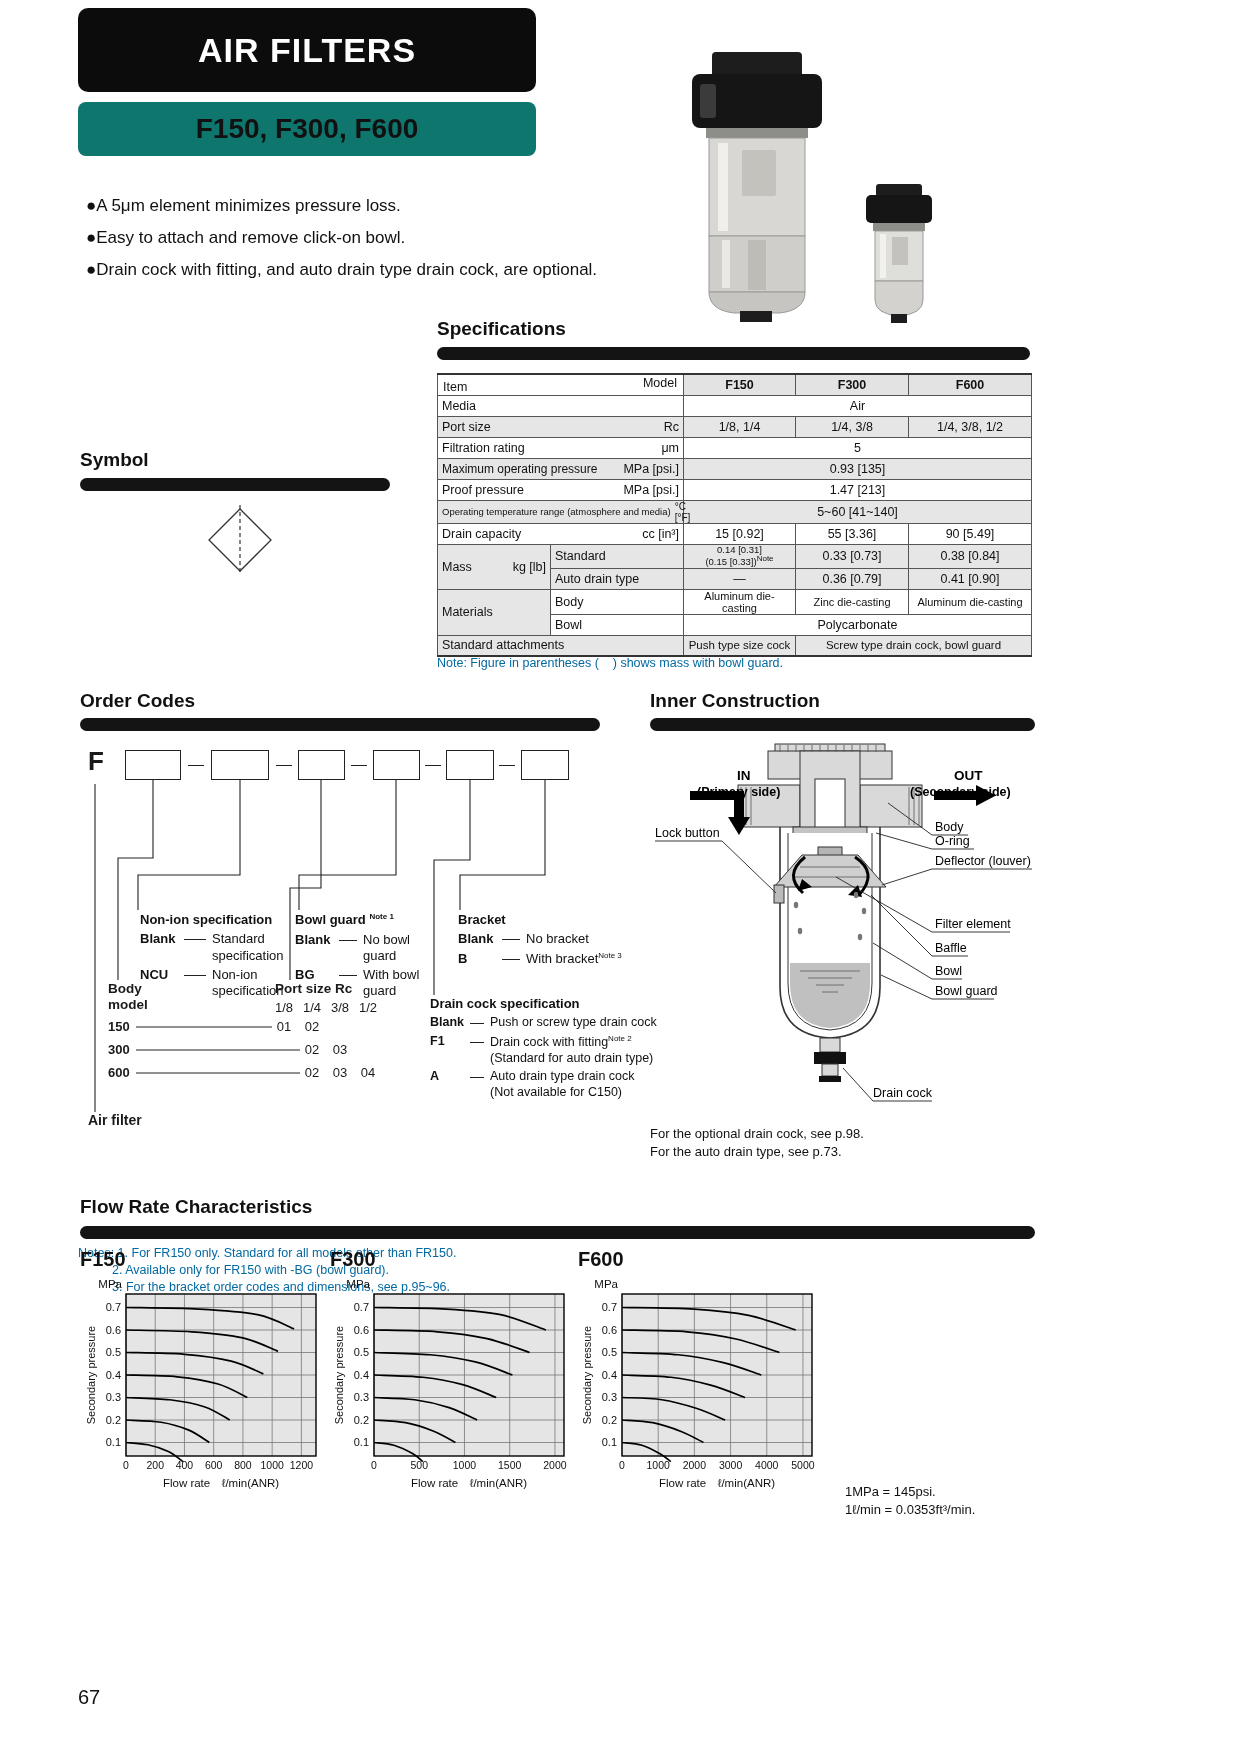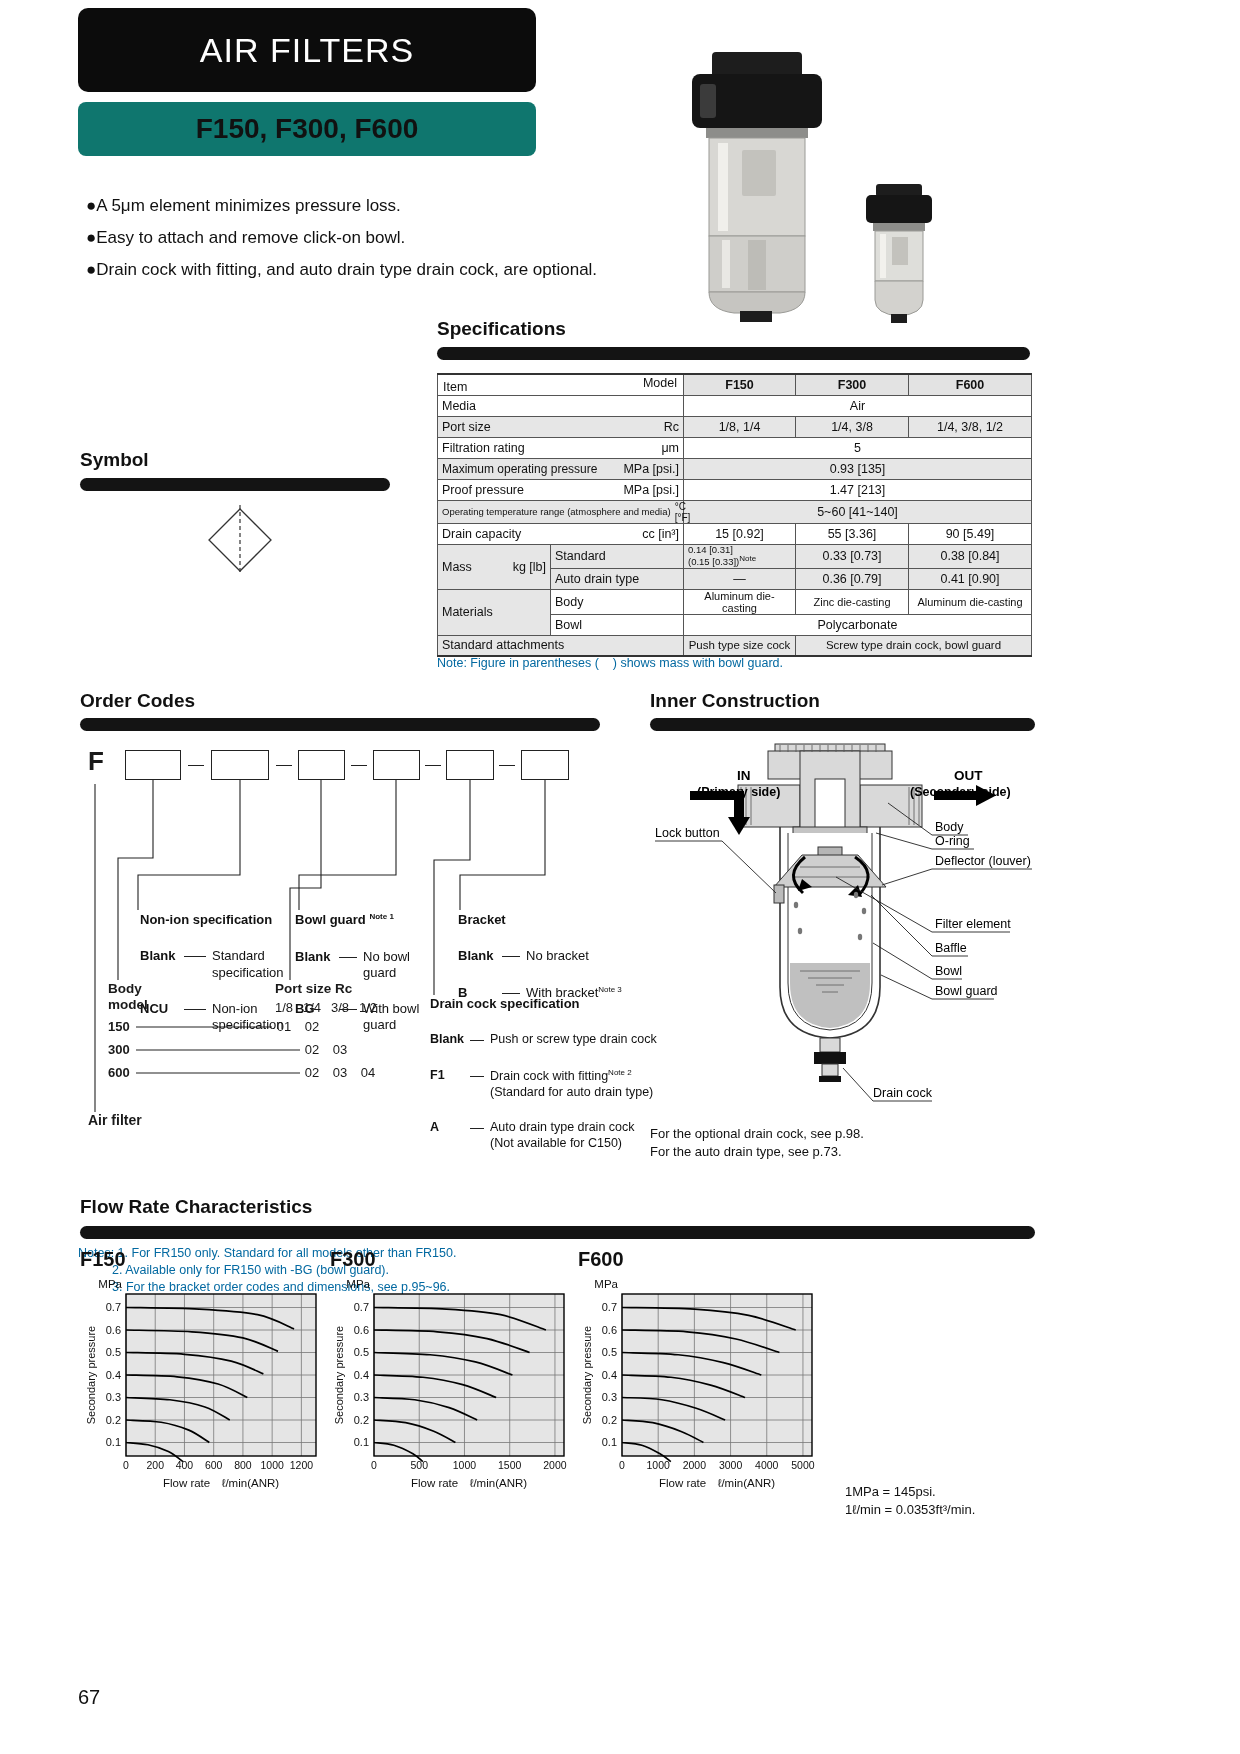--- a/index.html
+++ b/index.html
@@ -2,52 +2,52 @@
 <html><head>
 <meta charset="utf-8">
 <style>
   *{margin:0;padding:0;box-sizing:border-box}
   html,body{background:#fff}
   .page{position:relative;width:1240px;height:1754px;background:#fff;
         font-family:"Liberation Sans",sans-serif;color:#1a1a1a;overflow:hidden}
   .abs{position:absolute}
   .title-box{left:78px;top:8px;width:458px;height:84px;background:#0c0c0c;border-radius:10px;
              display:flex;align-items:center;justify-content:center}
-  .title-box span{color:#fff;font-size:34px;font-weight:normal;letter-spacing:1px}
+  .title-box span{color:#fff;font-size:34px;font-weight:bold;letter-spacing:1px}
   .models-box{left:78px;top:102px;width:458px;height:54px;background:#0f766e;border-radius:8px;
               display:flex;align-items:center;justify-content:center}
   .models-box span{font-size:28px;font-weight:bold;color:#111}
   .bullet{font-size:17px;color:#111}
   .sec-h{font-size:19px;font-weight:bold;color:#111}
   .bar{height:13px;background:#141414;border-radius:7px}
 
   
   table.spec{border-collapse:collapse;table-layout:fixed;width:594px;font-size:12.5px;color:#111;
              border:1.5px solid #333;border-top-width:2.5px;border-bottom-width:2.5px}
   .spec td{border:1px solid #555;height:21px;padding:0 4px;vertical-align:middle;background:#fff}
   .spec .shade{background:#e6e6e6}
   .spec .val{text-align:center}
   .cell-flex{display:flex;justify-content:space-between;align-items:center;gap:4px}
   .diag{position:relative;height:26px;
         background:linear-gradient(to bottom right,#e3e3e3 49.6%,#555 49.6%,#555 50.4%,#e3e3e3 50.4%)}
   .diag .model-lab{position:absolute;top:1px;right:6px}
   .diag .item-lab{position:absolute;bottom:1px;left:5px}
   .modelhead{text-align:center;font-weight:bold;background:#e3e3e3 !important}
   .smalllab{font-size:9.5px;white-space:nowrap}
-  .smallval{font-size:9.5px;line-height:1.1;text-align:left}
+  .smallval{font-size:9.5px;line-height:1.1;text-align:center}
   .matval{font-size:11px}
   sup{font-size:8px;vertical-align:super}
   .note-line{font-size:12.5px;color:#0369a1}
 
   
   .oc-box{position:absolute;width:56px;height:30px;border:1.3px solid #222;background:#fff}
   .oc-dash{position:absolute;height:0;border-top:1.3px solid #222;width:16px}
   .oc-block{position:absolute;font-size:13px;line-height:1.25;color:#111}
   .oc-title{font-weight:bold;font-size:13px;white-space:nowrap}
-  .code-row{display:flex;margin-top:20px}
+  .code-row{display:flex;margin-top:3px}
   .code-row .code{font-weight:bold;flex:0 0 44px;white-space:nowrap}
   .code-row .dash{border-top:1.2px solid #222;margin-top:8px;margin-right:6px}
   .code-row .desc{white-space:nowrap}
   .oc-num{position:absolute;font-weight:bold;font-size:13px}
   .oc-size{position:absolute;font-size:13px;width:24px;text-align:center}
   .oc-codecell{position:absolute;font-weight:normal;font-size:13px;width:22px;text-align:center}
 
   
   .ic-lab{position:absolute;font-size:12.5px;color:#000000;white-space:nowrap}
   .ic-bold{font-weight:bold}

